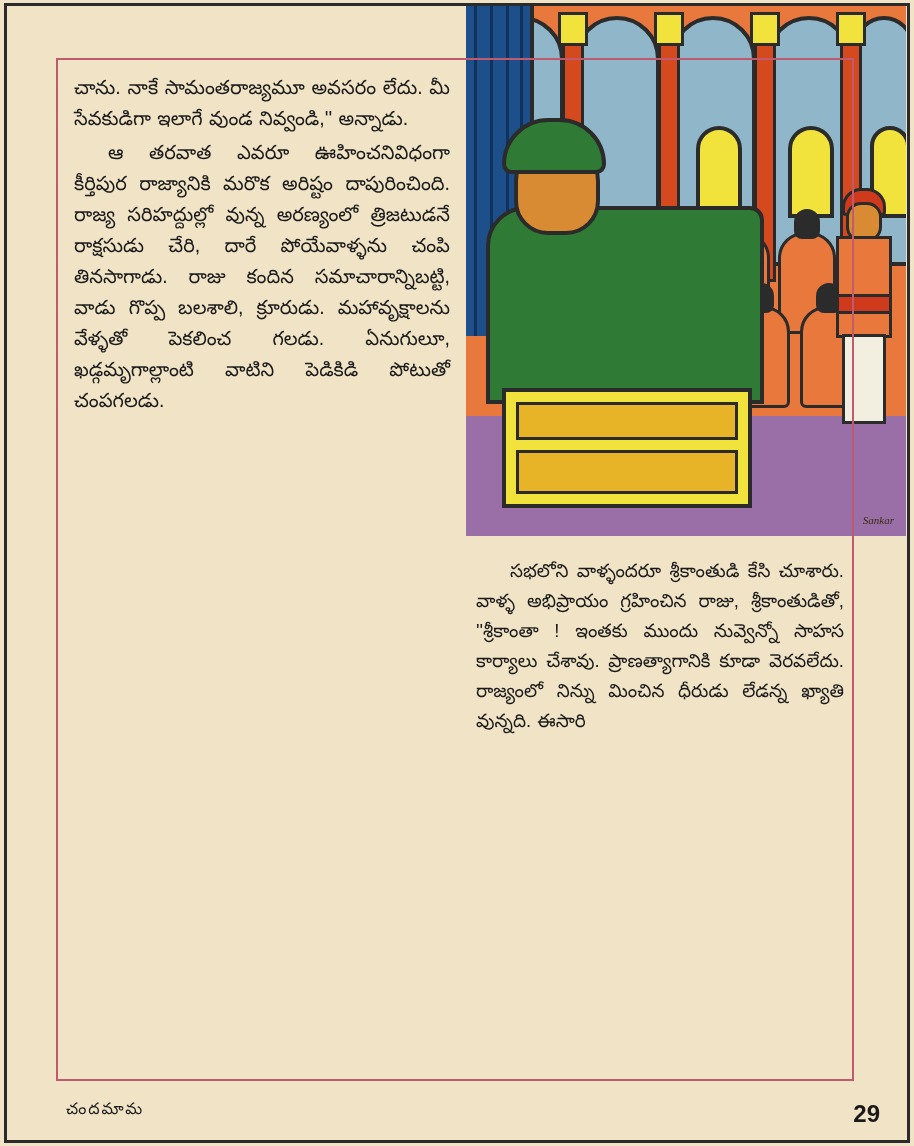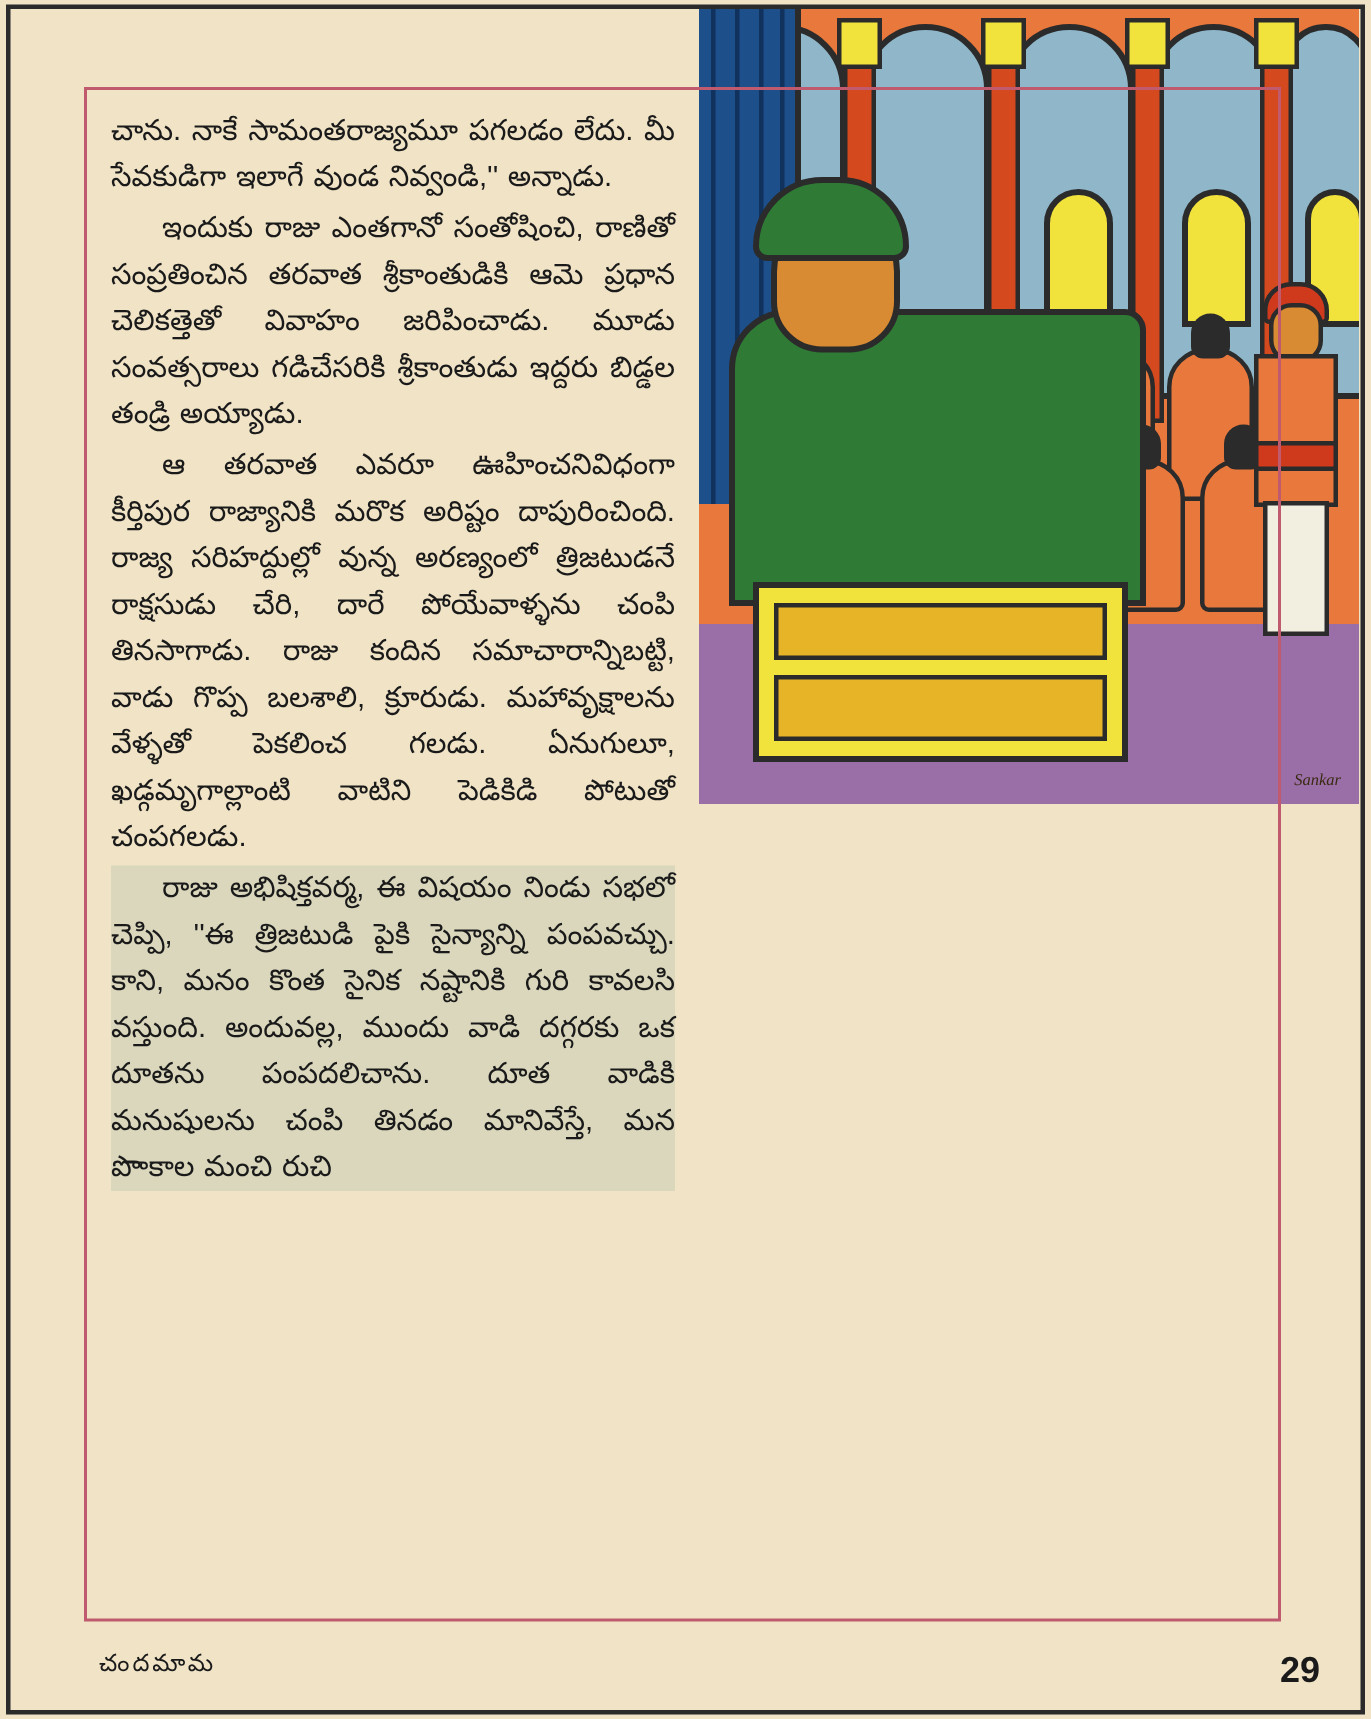--- a/index.html
+++ b/index.html
@@ -351,25 +351,24 @@
       <div class="g-belt"></div>
       <div class="g-legs"></div>
     </div>
 
     <div class="signature">Sankar</div>
   </div>
 
   <div class="text-frame"></div>
 
   <div class="col col-left">
-    <p class="para first">చాను. నాకే సామంతరాజ్యమూ పగలడం లేదు. మీ సేవకుడిగా ఇలాగే వుండ నివ్వండి,'' అన్నాడు.</p>
-    <p class="para">ఇందుకు రాజు ఎంతగానో సంతోషించి, రాణితో సంప్రతించిన తరవాత శ్రీకాంతుడికి ఆమె ప్రధాన చెలికత్తెతో వివాహం జరిపించాడు. మూడు సంవత్సరాలు గడిచేసరికి శ్రీకాంతుడు ఇద్దరు బిడ్డల తండ్రి అయ్యాడు.</p>
+    <p class="para first">చాను. నాకే సామంతరాజ్యమూ అవసరం లేదు. మీ సేవకుడిగా ఇలాగే వుండ నివ్వండి,'' అన్నాడు.</p>
     <p class="para">ఆ తరవాత ఎవరూ ఊహించనివిధంగా కీర్తిపుర రాజ్యానికి మరొక అరిష్టం దాపురించింది. రాజ్య సరిహద్దుల్లో వున్న అరణ్యంలో త్రిజటుడనే రాక్షసుడు చేరి, దారే పోయేవాళ్ళను చంపి తినసాగాడు. రాజు కందిన సమాచారాన్నిబట్టి, వాడు గొప్ప బలశాలి, క్రూరుడు. మహావృక్షాలను వేళ్ళతో పెకలించ గలడు. ఏనుగులూ, ఖడ్గమృగాల్లాంటి వాటిని పెడికిడి పోటుతో చంపగలడు.</p>
-    <p class="para highlight">రాజు అభిషిక్తవర్మ, ఈ విషయం నిండు సభలో చెప్పి, ''ఈ త్రిజటుడి పైకి సైన్యాన్ని పంపవచ్చు. కాని, మనం కొంత సైనిక నష్టానికి గురి కావలసి వస్తుంది. అందువల్ల, ముందు వాడి దగ్గరకు ఒక దూతను పంపదలిచాను. దూత వాడికి మనుషులను చంపి తినడం మానివేస్తే, మన పొాకాల మంచి రుచి</p>
   </div>
 
   <div class="col col-right">
+    <p class="para">సభలోని వాళ్ళందరూ శ్రీకాంతుడి కేసి చూశారు. వాళ్ళ అభిప్రాయం గ్రహించిన రాజు, శ్రీకాంతుడితో, ''శ్రీకాంతా ! ఇంతకు ముందు నువ్వెన్నో సాహస కార్యాలు చేశావు. ప్రాణత్యాగానికి కూడా వెరవలేదు. రాజ్యంలో నిన్ను మించిన ధీరుడు లేడన్న ఖ్యాతి వున్నది. ఈసారి</p>
   </div>
 
   <div class="footer-left">చందమామ</div>
   <div class="footer-right">29</div>
 
 </div>
 
 </body></html>

